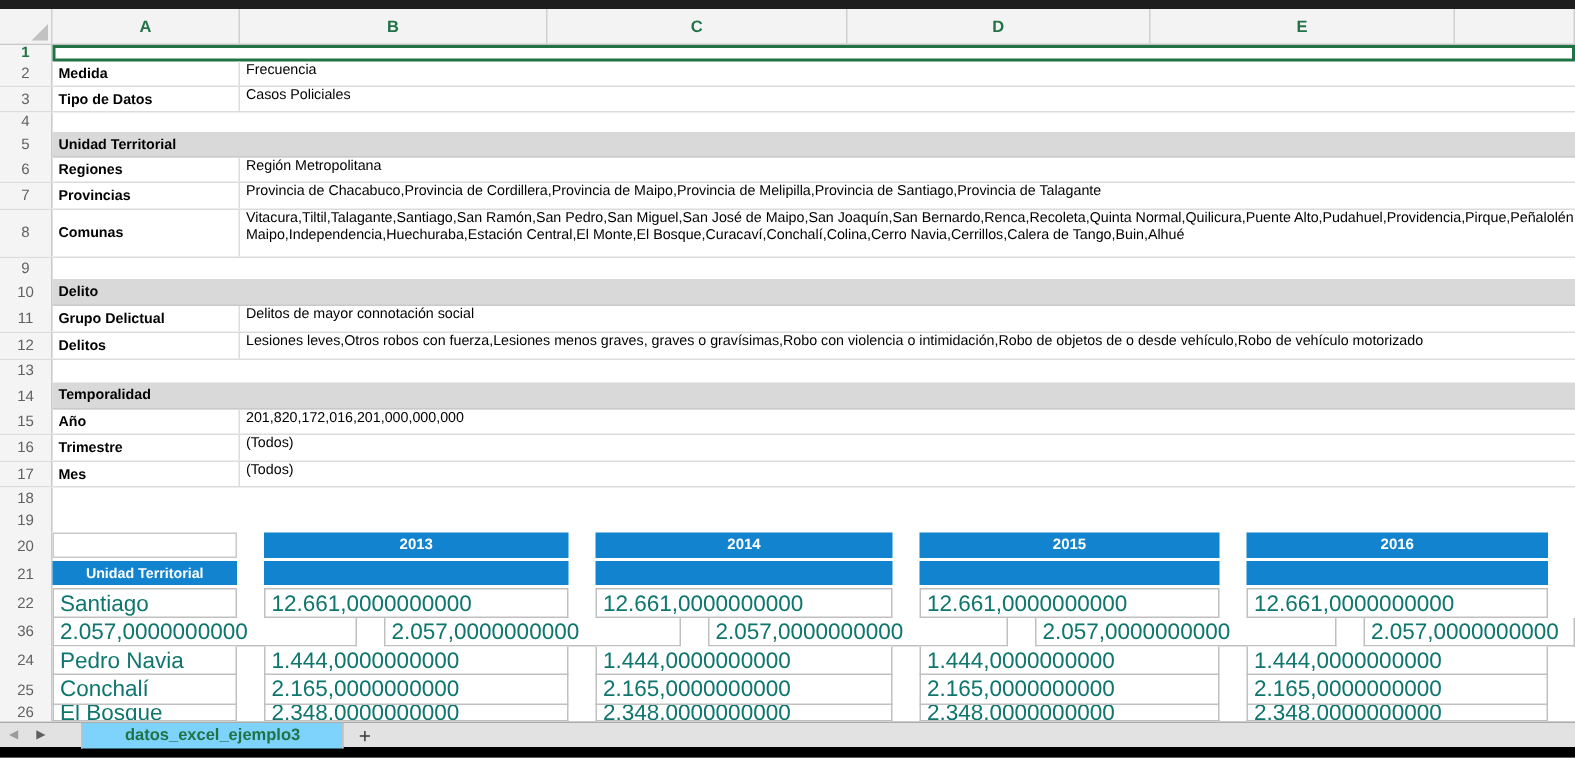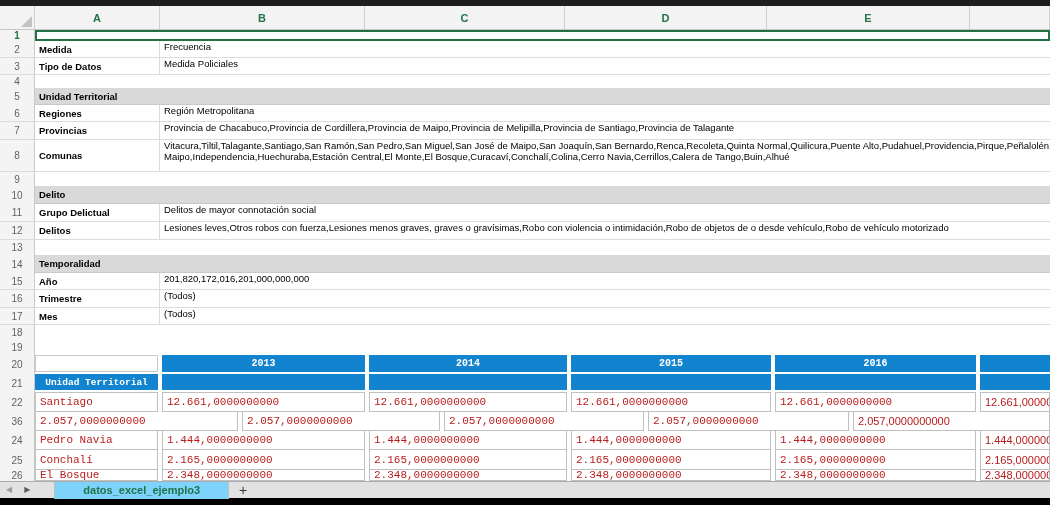--- a/index.html
+++ b/index.html
@@ -39,31 +39,31 @@
   .cellB {
     flex:1; font-size:9.5px; color:#000; display:flex; flex-direction:column;
     padding-left:4px; overflow:hidden; white-space:nowrap;
   }
   .fieldrow { border-bottom:1px solid #dcdcdc; }
   .sectionband {
     flex:1; background:#d9d9d9; border-bottom:1px solid #c9c9c9;
     font-weight:bold; font-size:9.5px; display:flex; align-items:center; padding-left:4px;
   }
   
-  .tbl-gap { margin-right:4px;font-family:Liberation Mono, monospace; }
+  .tbl-gap { margin-right:18px; }
   .boxA {
     width:123px; flex:0 0 123px; background:#fff; border:1px solid #c9c9c9;
   }
   .bluecell {
     background:#1283ce; color:#fff; font-weight:bold; font-size:10px;
     display:flex; align-items:center; justify-content:center; overflow:hidden;
   }
   .datacell {
     background:#fff; border:1px solid #c0c0c0; border-top:none;
-    font-size:11px; color:#b91c1c; display:flex; align-items:center;
+    font-size:15px; color:#0f766e; display:flex; align-items:center;
     padding-left:4px; overflow:hidden; white-space:nowrap;
   }
   .firsttop .datacell { border-top:1px solid #c0c0c0; }
   
   .tabbar {
     height:17px; background:#e2e2e2; border-top:1px solid #ababab;
     display:flex; align-items:center;
   }
   .nav-arrow { font-size:8px; line-height:1; padding:0 6px; }
   .arrow-left { color:#9b9b9b; }
@@ -106,21 +106,21 @@
         <div class="gut">2</div>
         <div class="cellA">Medida</div>
         <div class="cellB">
           <span>Frecuencia</span>
         </div>
       </div>
       <div class="srow fieldrow" style="height: 17px;">
         <div class="gut">3</div>
         <div class="cellA">Tipo de Datos</div>
         <div class="cellB">
-          <span>Medida Policiales</span>
+          <span>Casos Policiales</span>
         </div>
       </div>
       <div class="srow" style="height: 13px;">
         <div class="gut">4</div>
         <div style="flex: 1 1 0%;"></div>
       </div>
       <div class="srow" style="height: 17px;">
         <div class="gut">5</div>
         <div class="sectionband">Unidad Territorial</div>
       </div>

